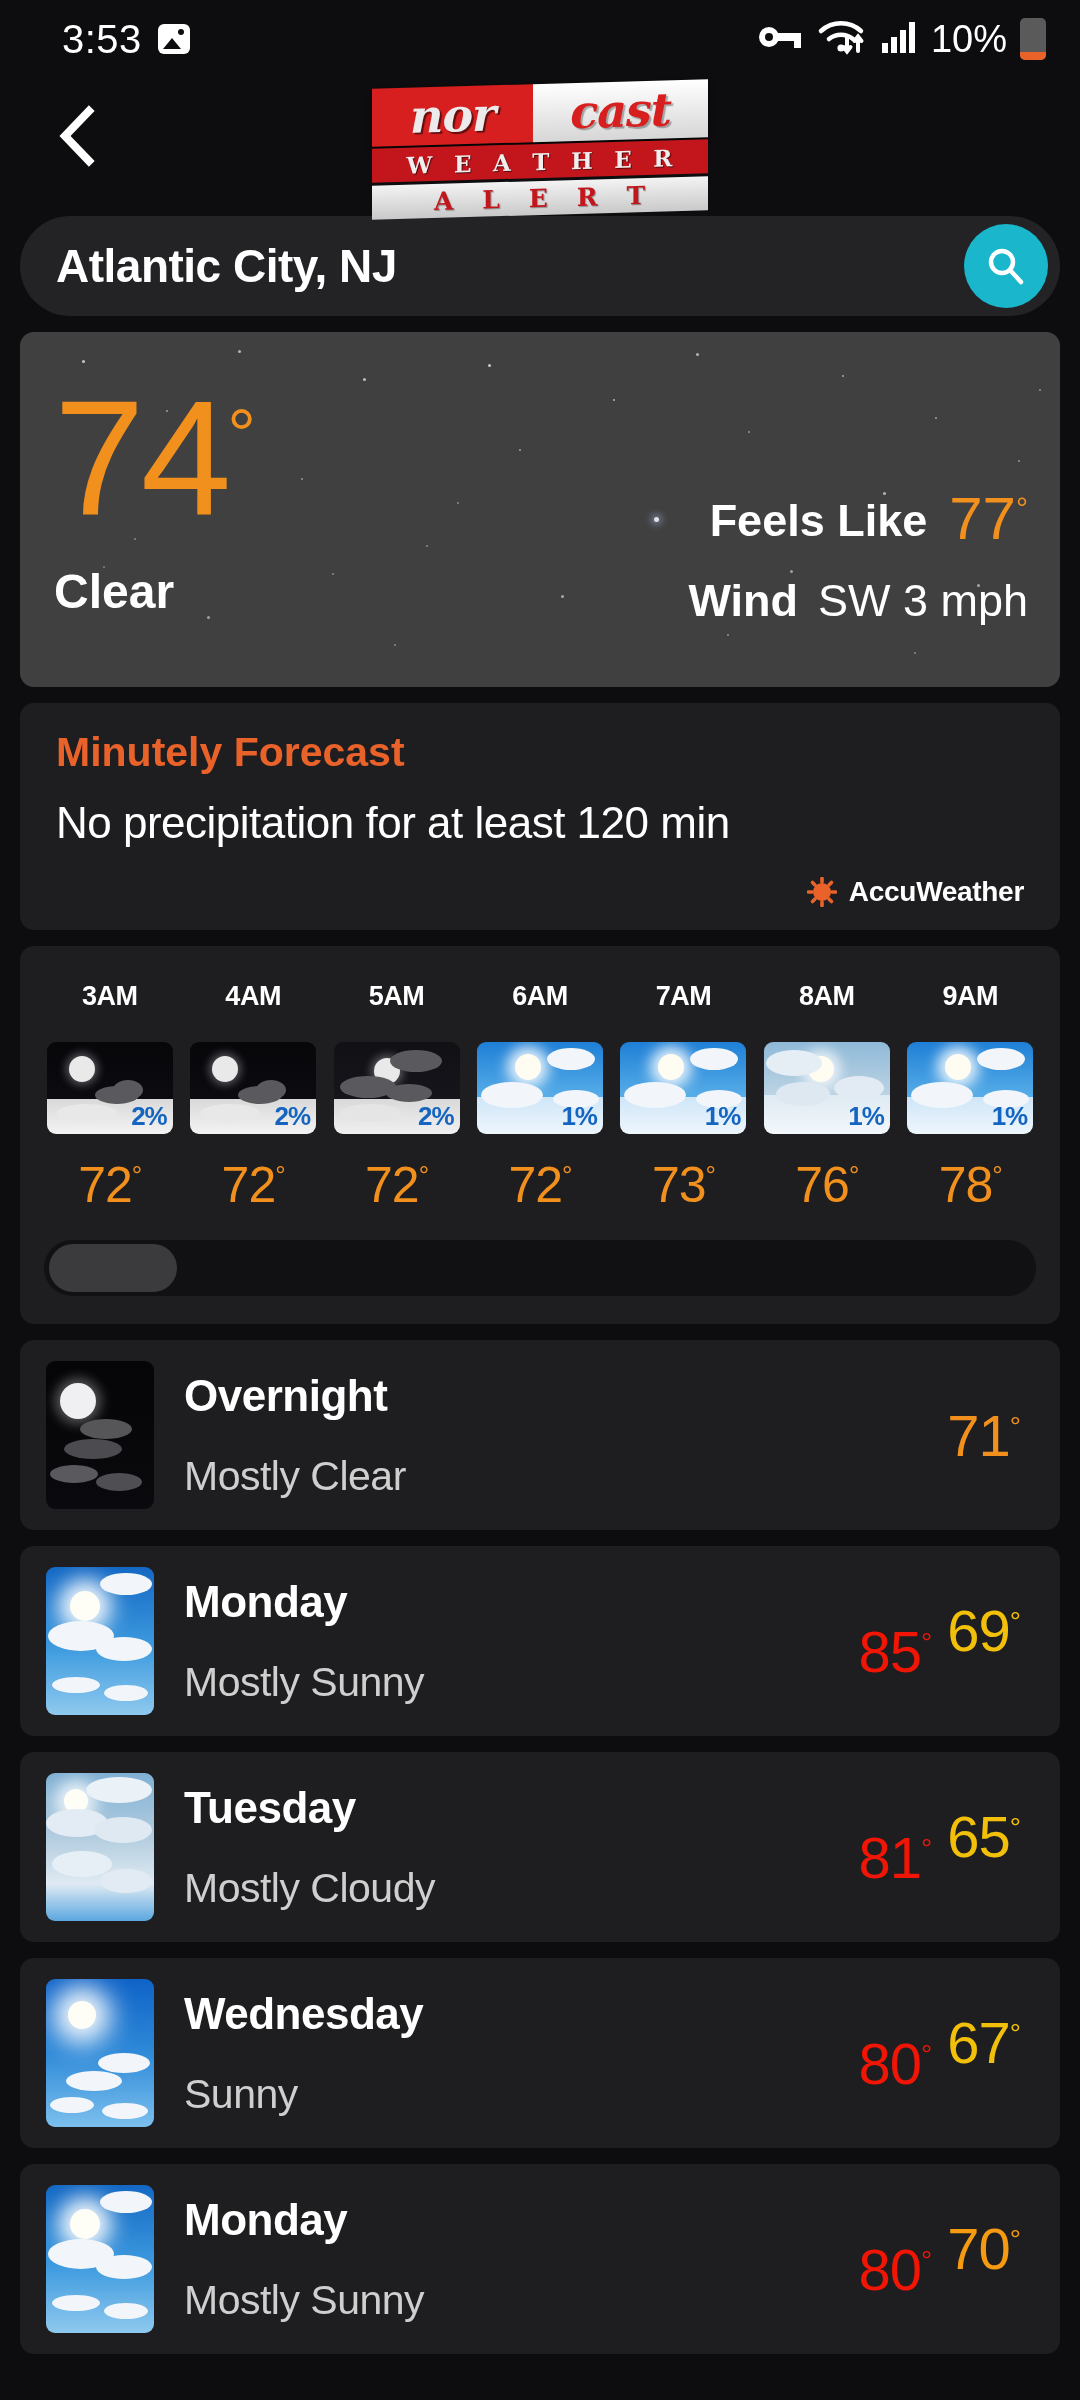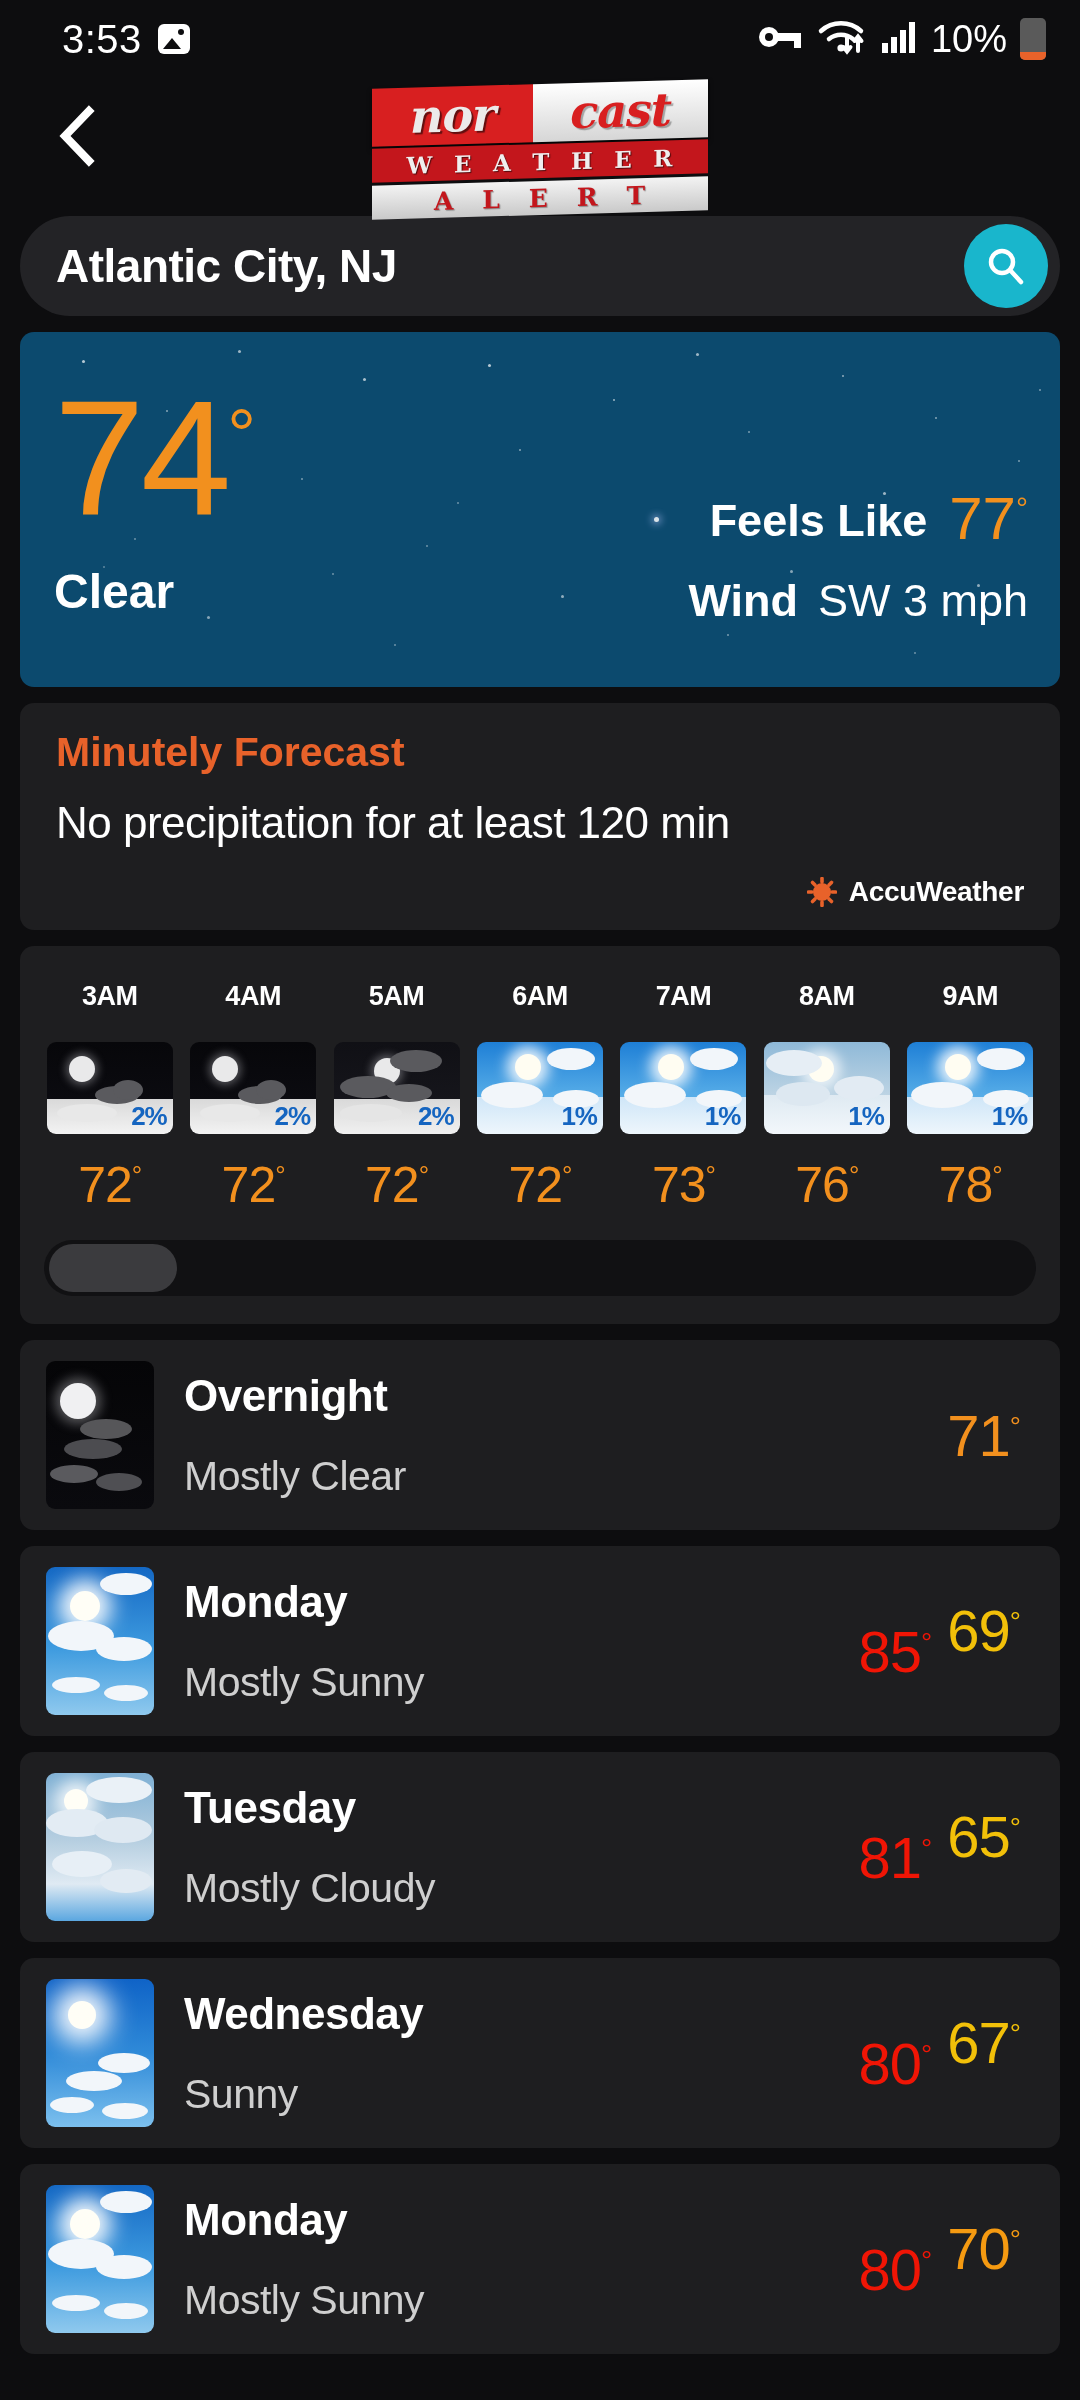--- a/index.html
+++ b/index.html
@@ -85,21 +85,21 @@
     display:flex;align-items:center;justify-content:center; flex:0 0 84px;
   }
   .search-btn svg{ width:42px;height:42px; }
 
   
   .card{ margin:16px 20px 0 20px; background:#1e1e20; border-radius:14px; }
 
   
   .current{
     position:relative; height:355px; overflow:hidden;
-    background:#0c4a6e;
+    background:#404040;
   }
   .stars{ position:absolute; inset:0; }
   .stars i{ position:absolute; background:#fff; border-radius:50%; }
   .cur-left{ position:absolute; left:34px; top:48px; }
   .cur-temp{
     color:#f2901e; font-size:163px; font-weight:400; line-height:.96;
     letter-spacing:-4px;
   }
   .cur-temp sup{ font-size:72px; vertical-align:super; line-height:0; }
   .cur-cond{ color:#fff; font-size:48px; font-weight:700; margin-top:28px; }

